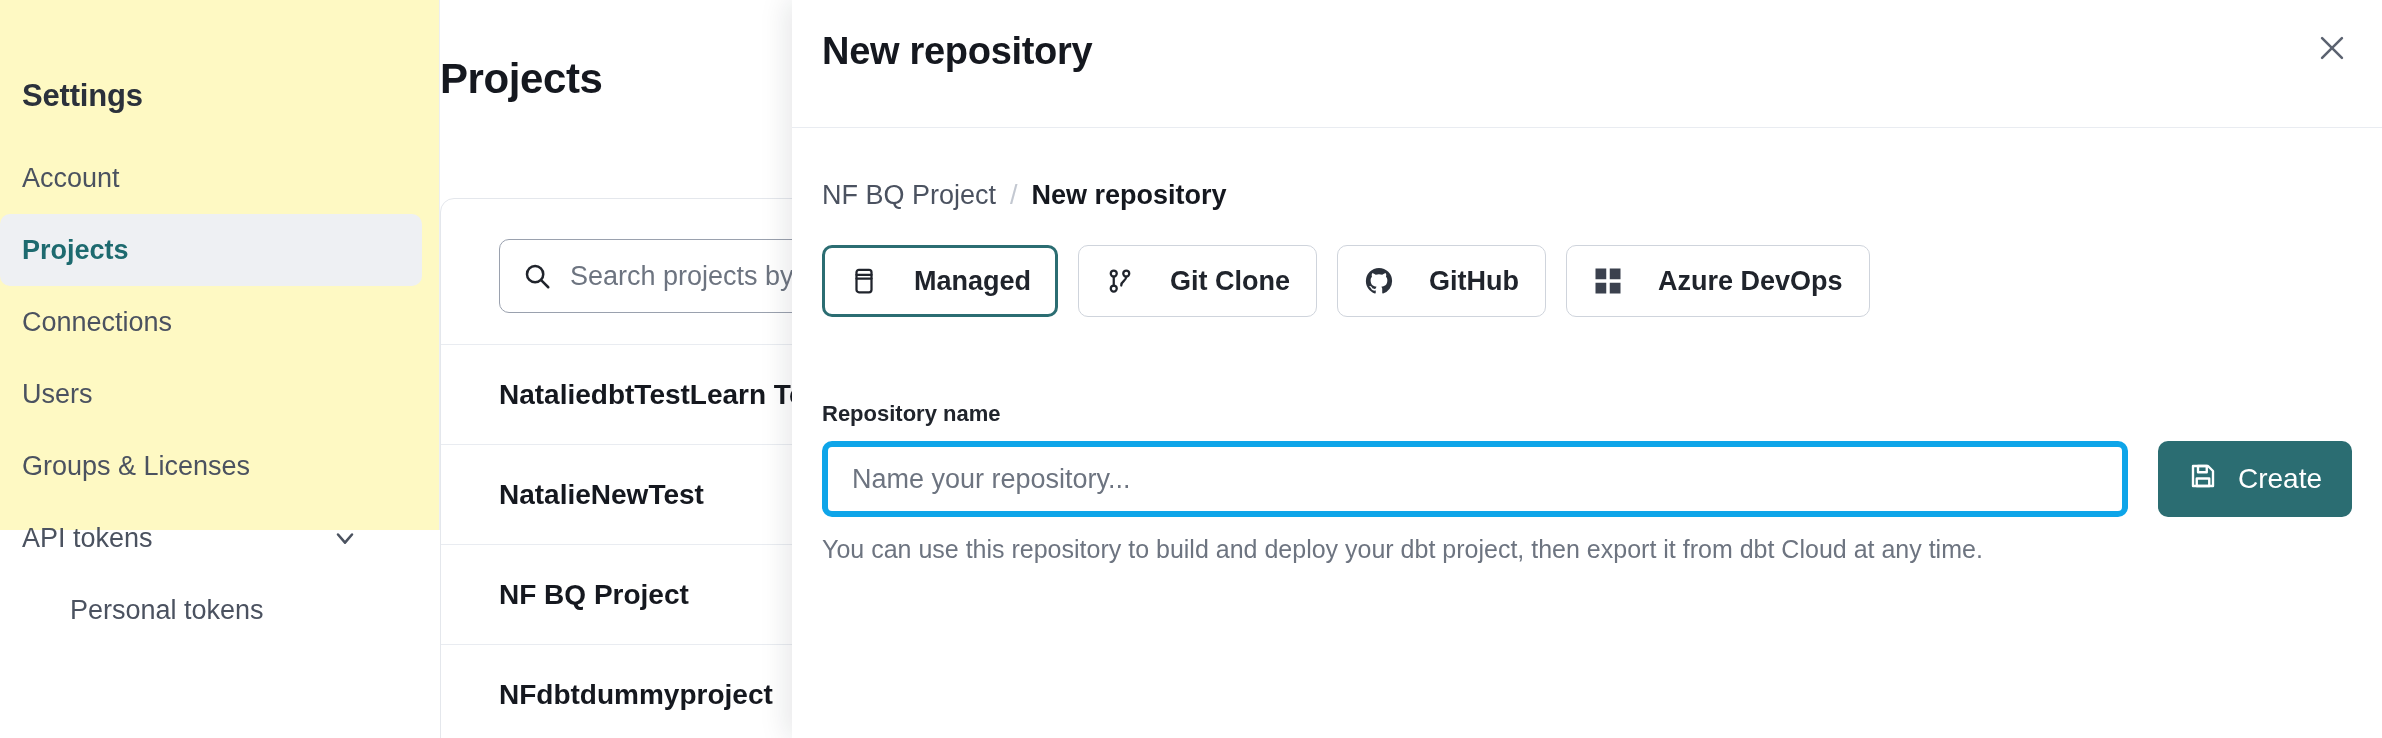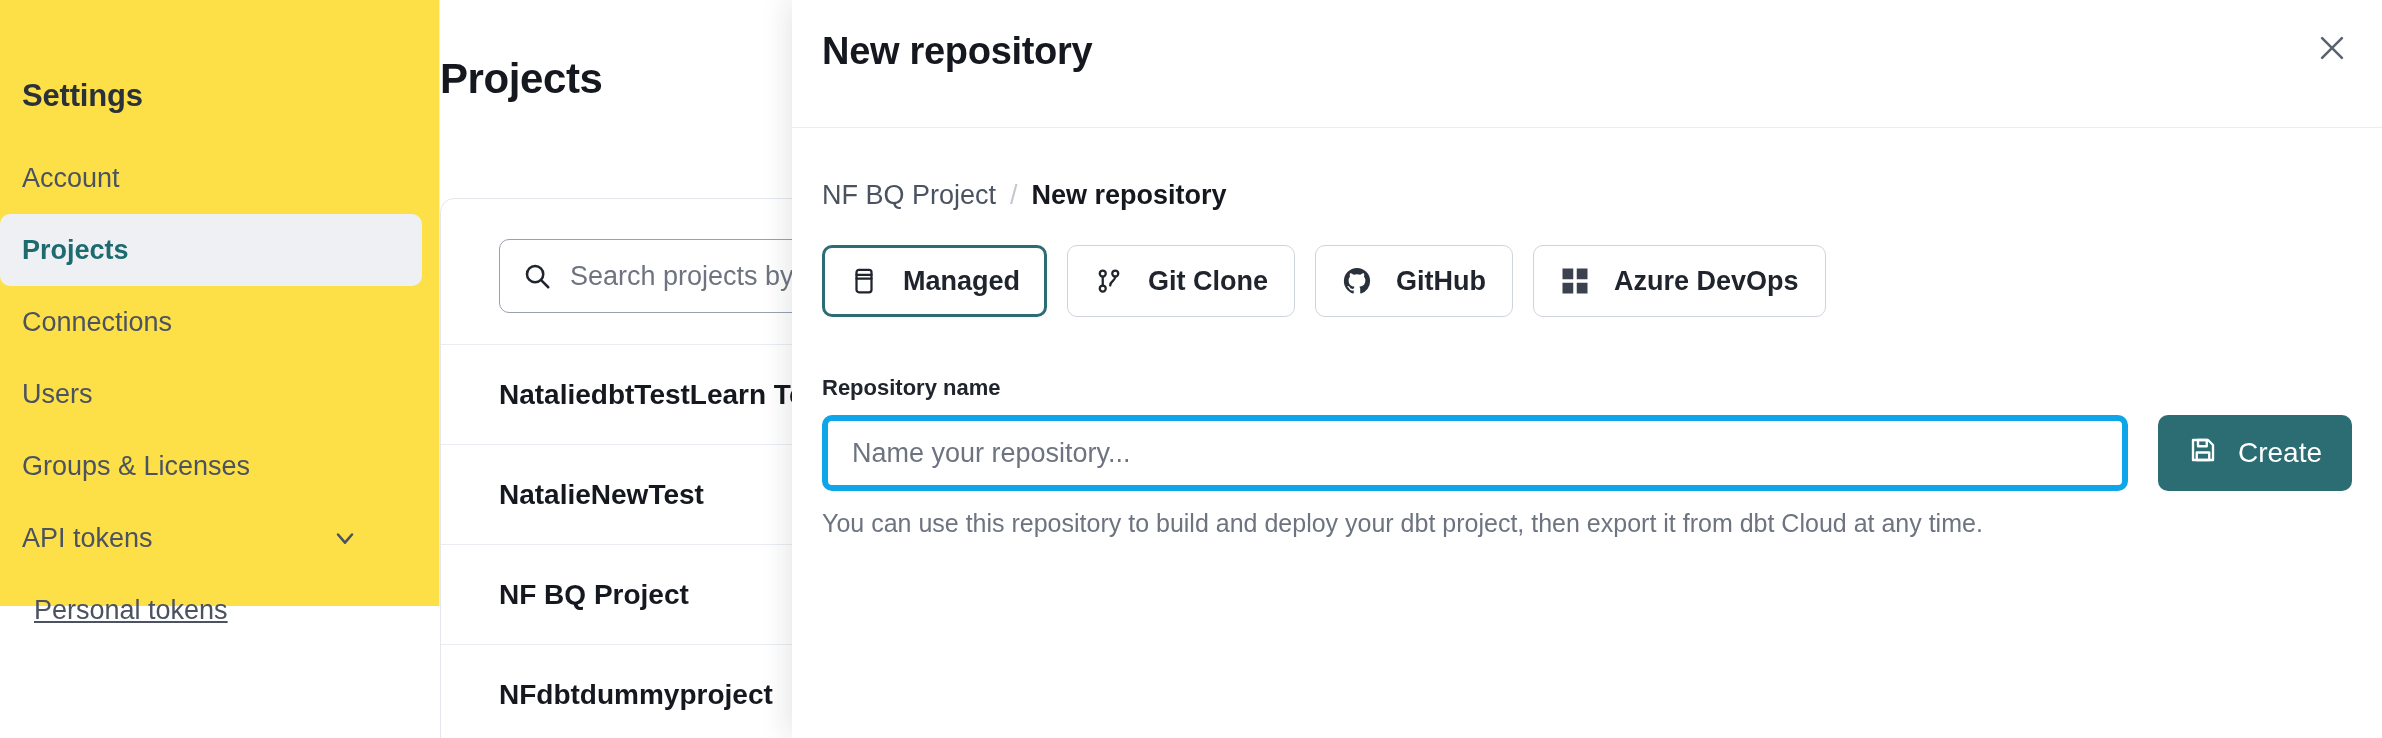--- a/index.html
+++ b/index.html
@@ -16,22 +16,22 @@
     width: 2382px;
     height: 738px;
     background: #ffffff;
   }
 
   
   .sidebar {
     position: absolute;
     left: 0; top: 0;
     width: 440px;
-    height: 606px;
-    background: #fde047;
+    height: 530px;
+    background: #fef9c3;
     border-right: 1px solid #edeff3;
   }
   .sidebar-title {
     position: absolute;
     left: 22px; top: 78px;
     font-size: 31px;
     font-weight: 700;
     color: #2b313b;
     letter-spacing: -0.2px;
   }
@@ -52,21 +52,21 @@
   }
   .nav-item.active {
     background: #eef0f3;
     border-radius: 10px;
     margin: 0 18px 0 0;
     color: #1d6a6f;
     font-weight: 700;
   }
   .nav-item.active .nav-label { color: #1d6a6f; }
   .nav-label { flex: 1 1 auto; }
-  .nav-item.sub { padding-left: 34px; text-decoration: underline; }
+  .nav-item.sub { padding-left: 70px; }
   .chev {
     width: 28px; height: 28px;
     display: inline-flex;
     align-items: center;
     justify-content: center;
     margin-right: 55px;
   }
   .chev svg { display: block; }
 
   
@@ -192,40 +192,40 @@
 
   .source-row {
     display: flex;
     align-items: center;
     gap: 20px;
     margin-top: 34px;
   }
   .source-btn {
     display: inline-flex;
     align-items: center;
-    gap: 24px;
+    gap: 35px;
     height: 72px;
     padding: 0 26px;
     border: 1px solid #cfd4dc;
     border-radius: 10px;
     background: #ffffff;
     font-size: 27px;
     font-weight: 700;
     color: #20242c;
     cursor: pointer;
     white-space: nowrap;
   }
   .source-btn.selected {
     border: 3px solid #2b6d72;
     padding: 0 24px;
   }
   .source-btn .ico { display: flex; align-items: center; }
 
   .field-label {
-    margin-top: 58px;
+    margin-top: 84px;
     font-size: 22px;
     font-weight: 700;
     color: #20242c;
   }
   .field-row {
     display: flex;
     align-items: flex-start;
     gap: 30px;
     margin-top: 14px;
   }

